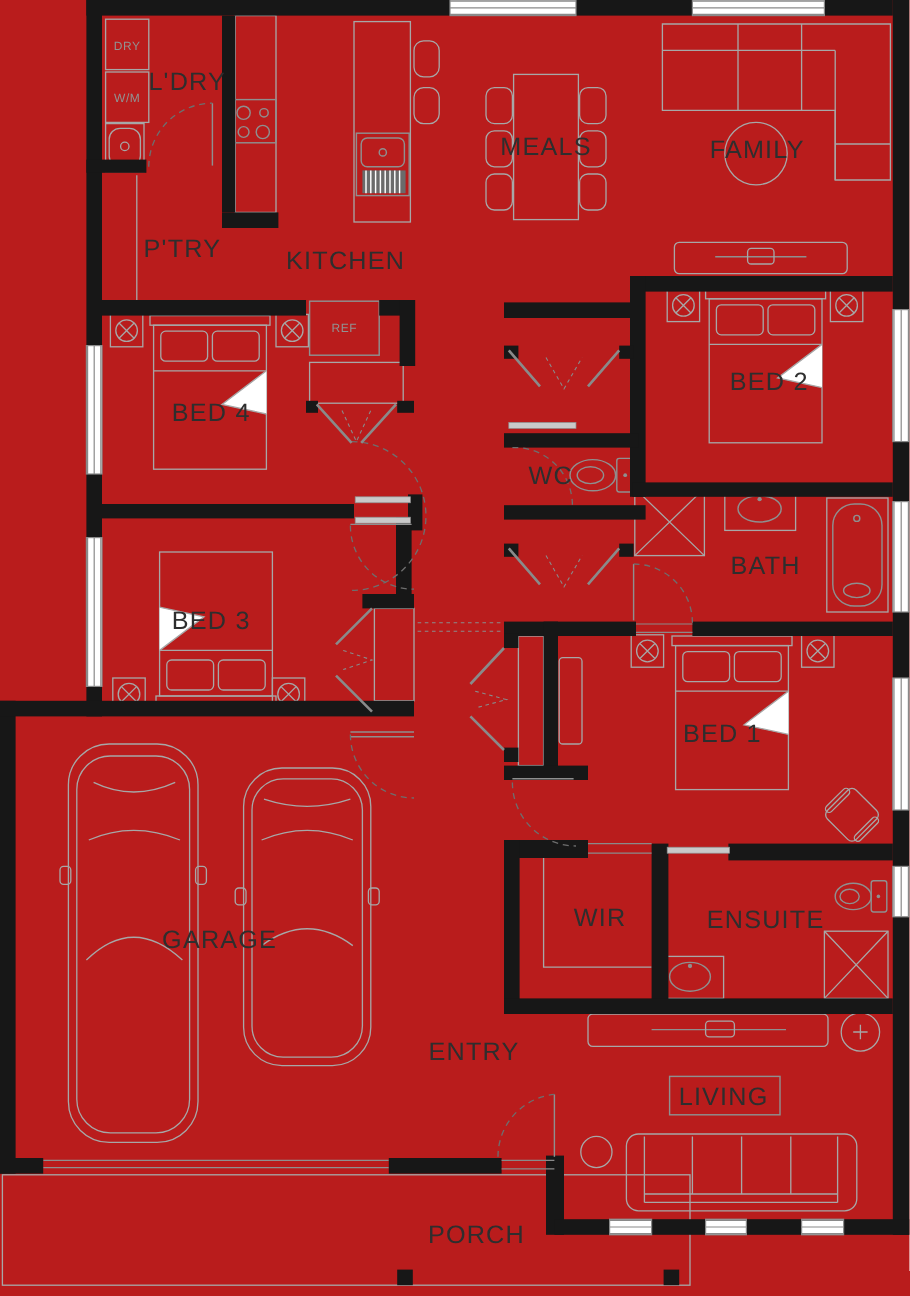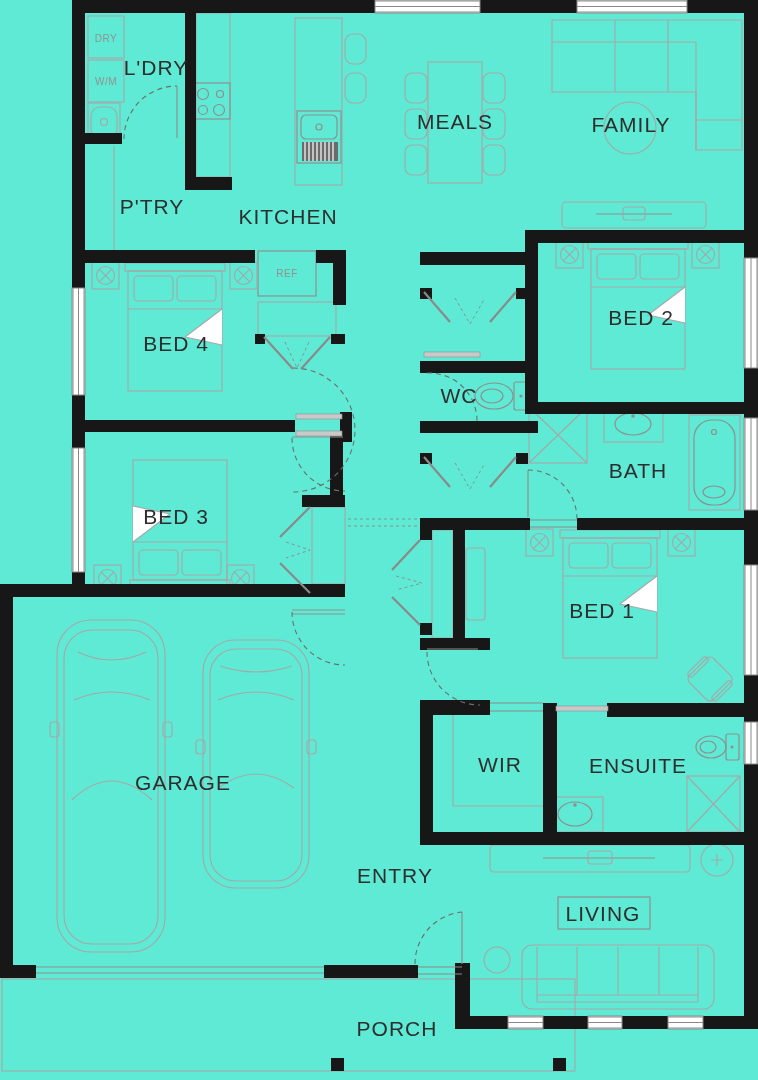--- a/index.html
+++ b/index.html
@@ -1,16 +1,16 @@
 <!DOCTYPE html>
 <html><head>
 <meta charset="utf-8">
 <style>
   html,body{margin:0;padding:0;background:#ffffff;}
-  .stage{width:758px;height:1080px;position:relative;background:#5eead4;overflow:hidden;}
+  .stage{width:758px;height:1080px;position:relative;background:#b91c1c;overflow:hidden;}
   svg{display:block;}
   .w{fill:#171717;stroke:none;}
   .f{fill:none;stroke:#a7a7a7;stroke-width:1.1;}
   .f2{fill:none;stroke:#8f8f8f;stroke-width:1.2;}
   .d{fill:none;stroke:#6e6e6e;stroke-width:1.1;stroke-dasharray:5 4;}
   .d2{fill:none;stroke:#8a8a8a;stroke-width:.9;stroke-dasharray:3 3;}
   .lf{stroke:#8a8a8a;stroke-width:2.2;fill:none;}
   .sl{fill:#c9c9c9;stroke:#8f8f8f;stroke-width:.6;}
   .wl{stroke:#8a8a8a;stroke-width:1;fill:#fff;}
   .wln{stroke:#8a8a8a;stroke-width:1;}

